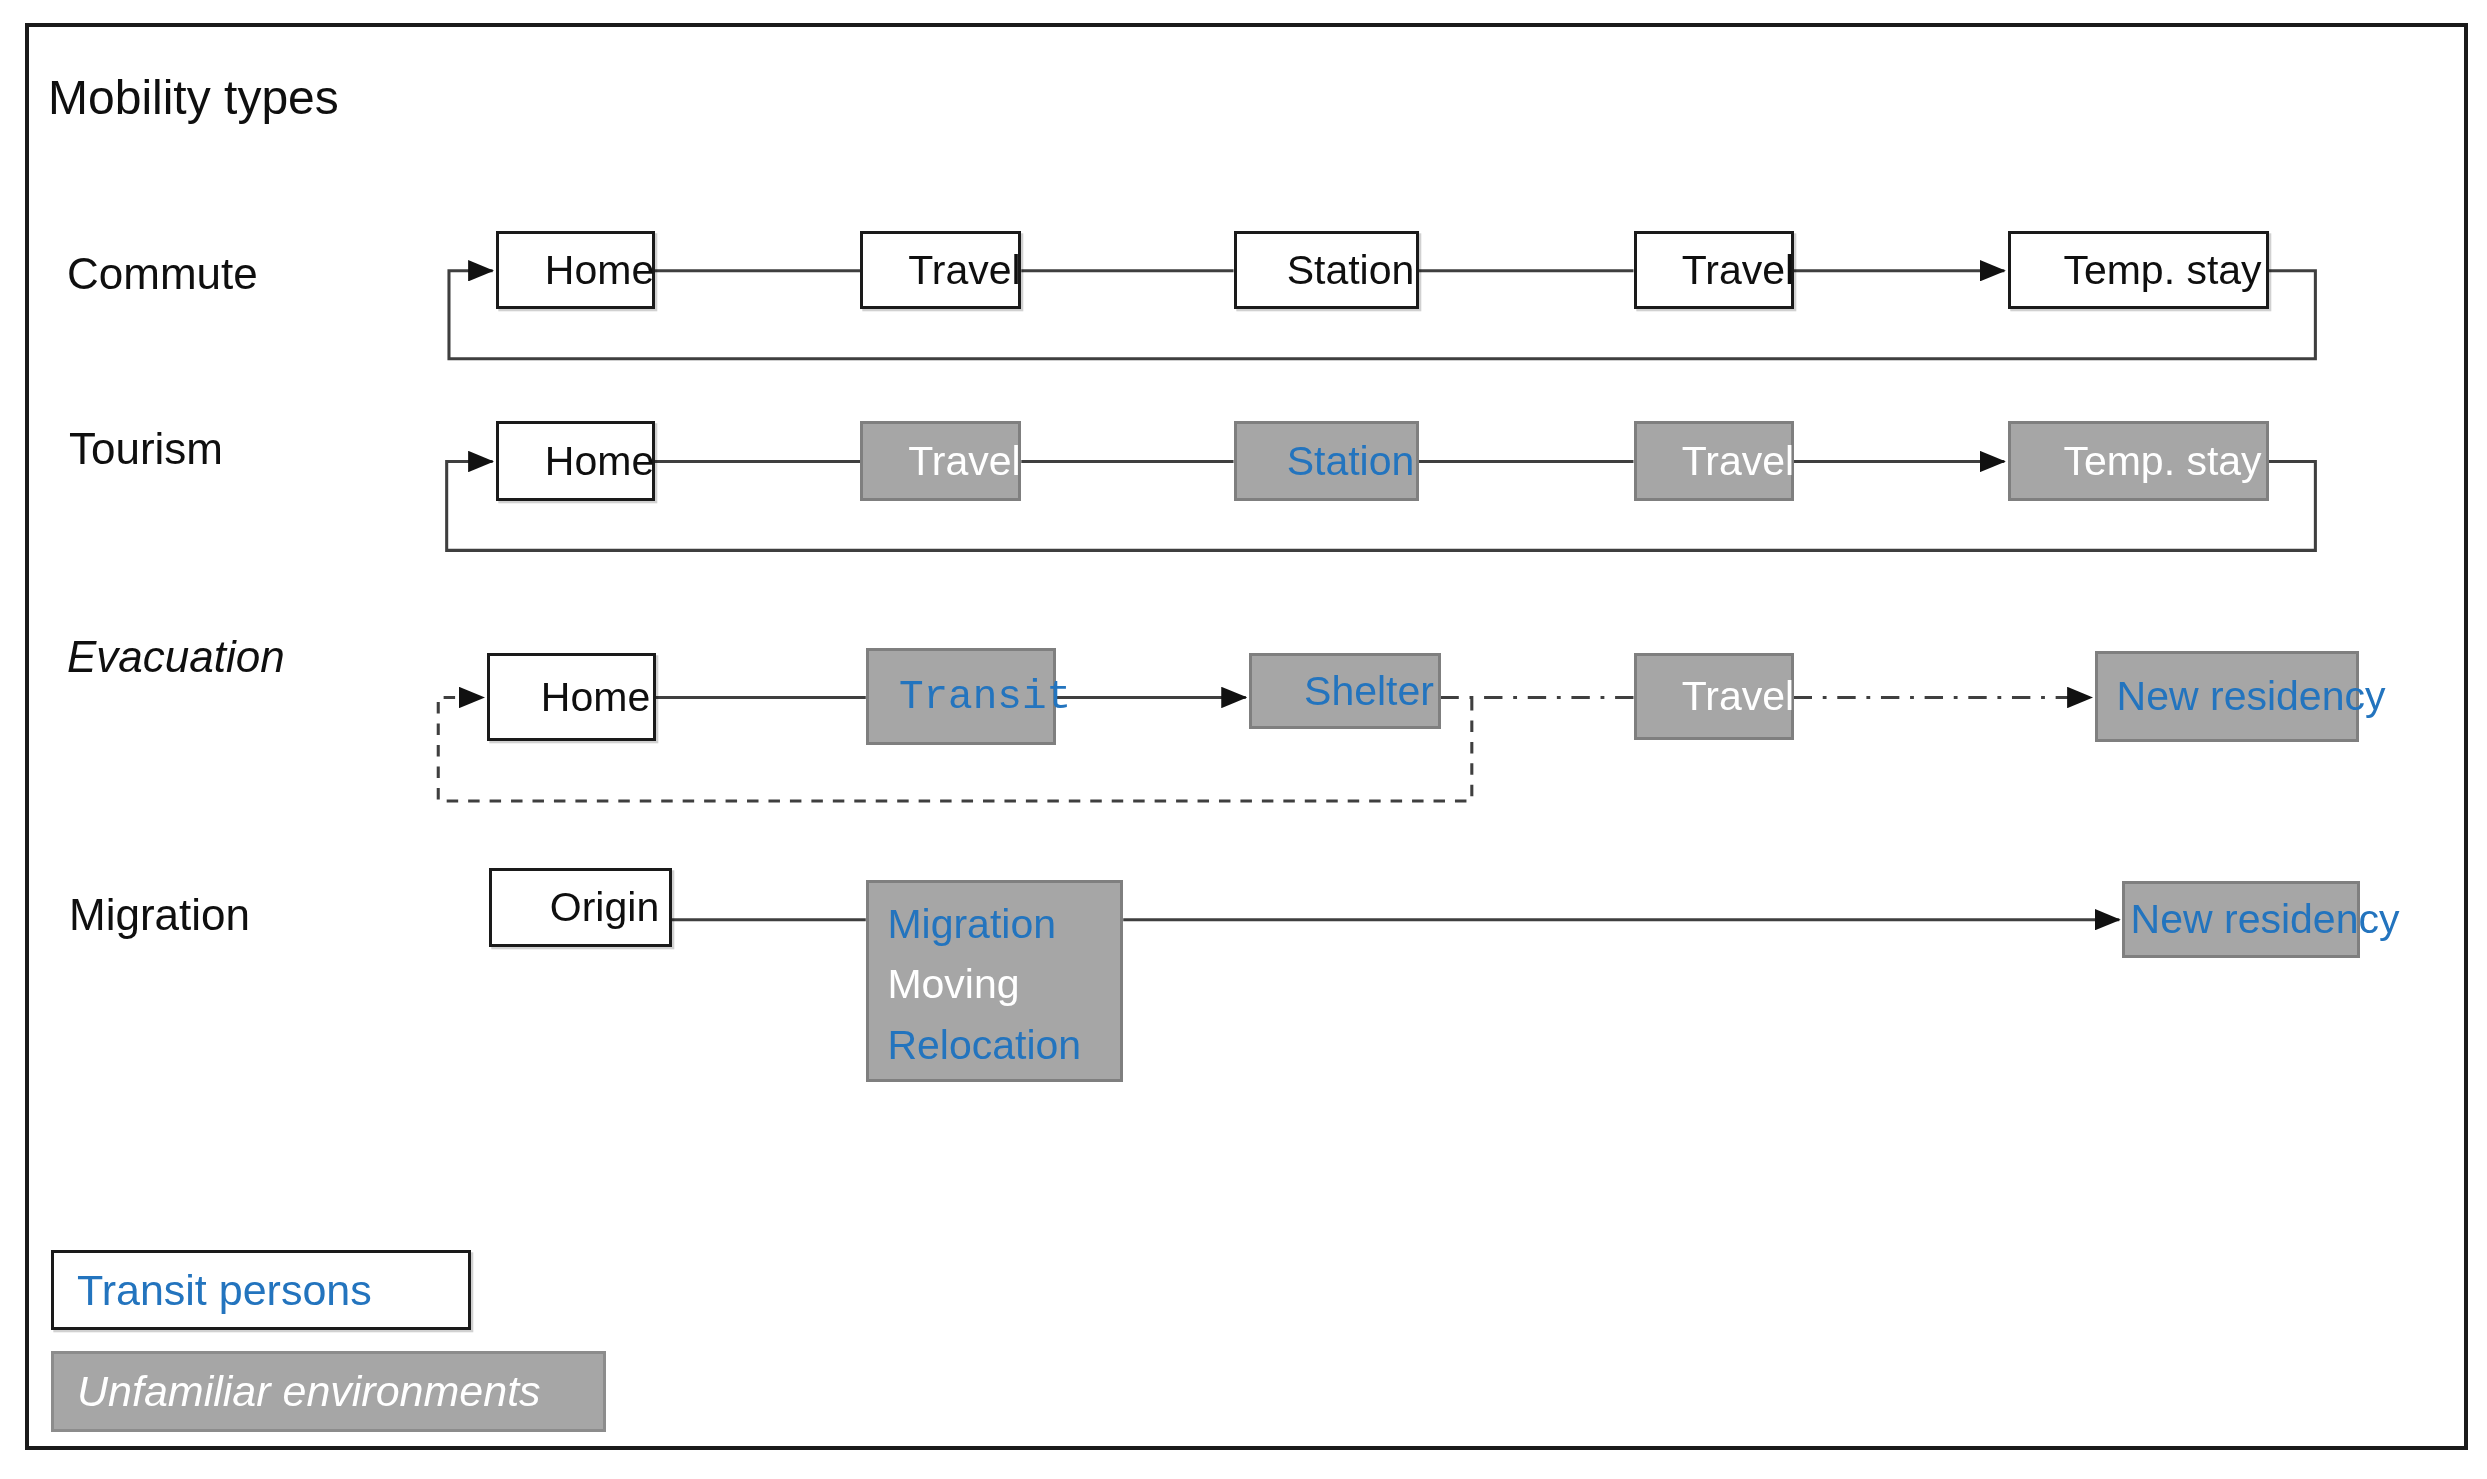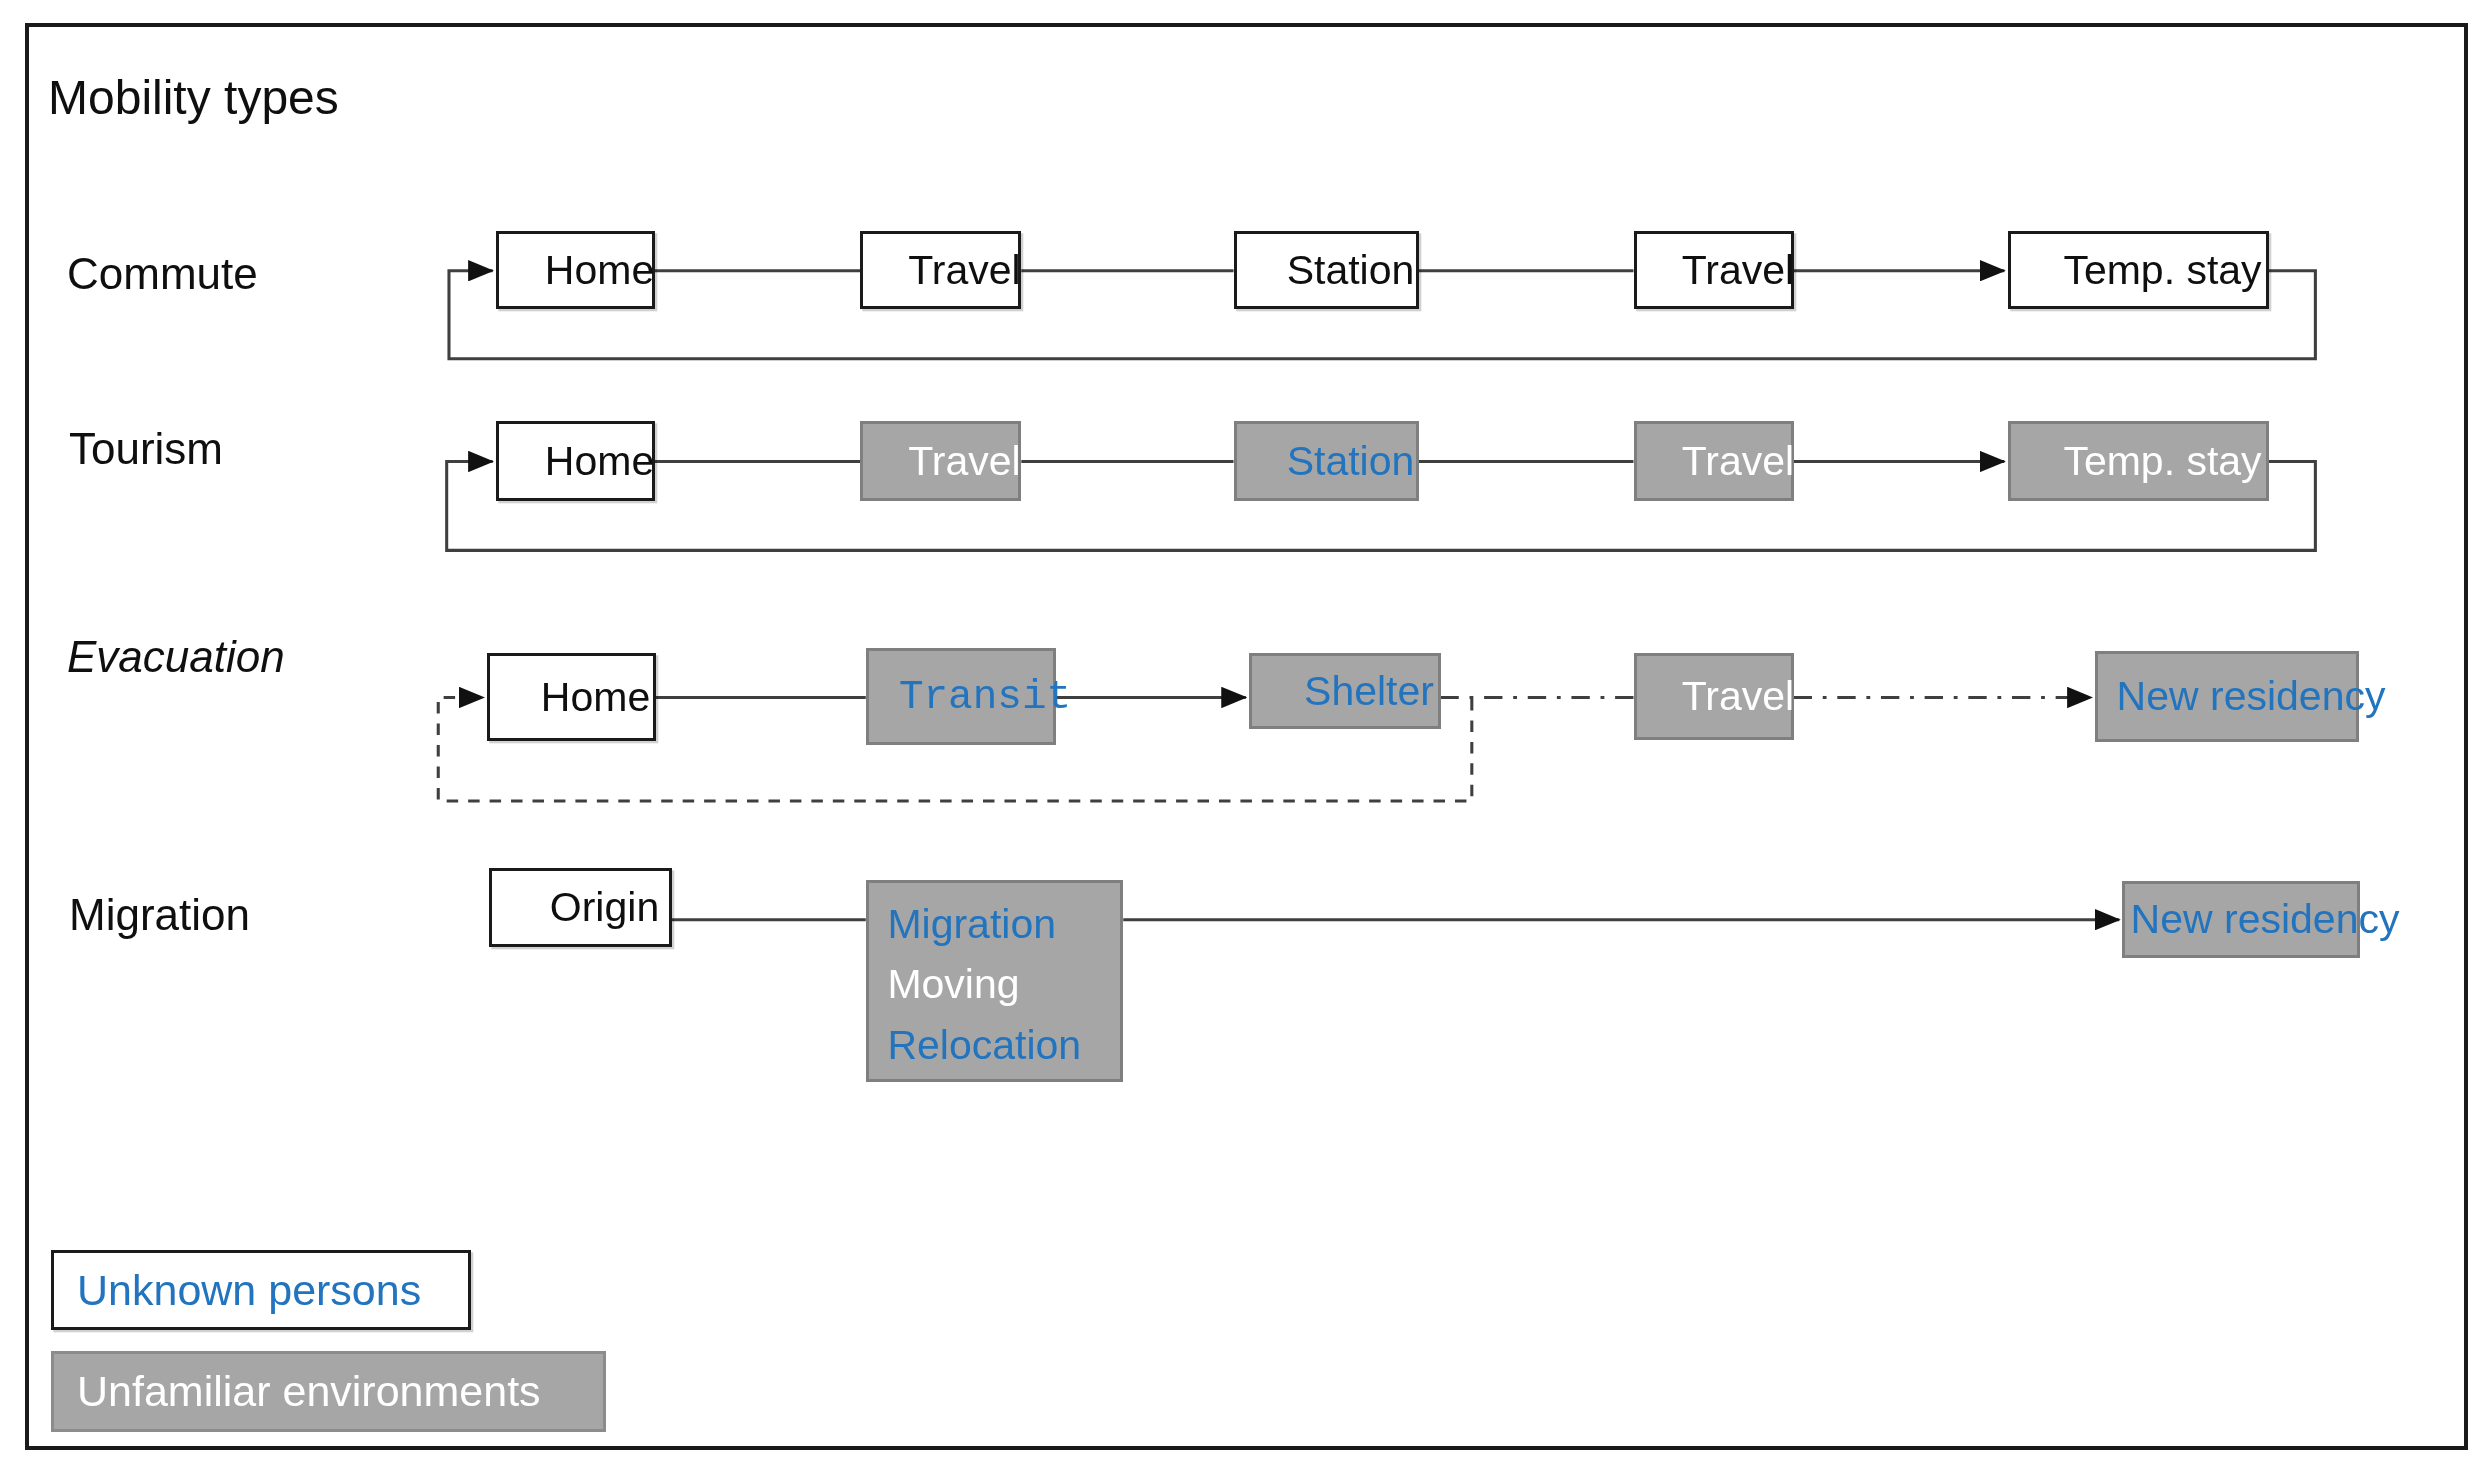--- a/index.html
+++ b/index.html
@@ -162,17 +162,17 @@
   <div class="box gray blue-text" style="left:2095px;top:651px;width:264px;height:91px;">New residency</div>
 
   <div class="box white" style="left:489px;top:868px;width:183px;height:79px;">Origin</div>
   <div class="multibox" style="left:866px;top:880px;width:257px;height:202px;">
     <span class="ln-blue">Migration</span>
     <span class="ln-white">Moving</span>
     <span class="ln-blue">Relocation</span>
   </div>
   <div class="box gray blue-text" style="left:2122px;top:881px;width:238px;height:77px;">New residency</div>
 
-  <div class="legend-box white" style="left:51px;top:1250px;width:420px;height:80px;">Unknown persons</div>
-  <div class="legend-box gray" style="left:51px;top:1351px;width:555px;height:81px;">Unfamiliar environments</div>
+  <div class="legend-box white" style="left:51px;top:1250px;width:420px;height:80px;">Transit persons</div>
+  <div class="legend-box gray" style="left:51px;top:1351px;width:555px;height:81px;font-style:italic;">Unfamiliar environments</div>
 
 </div>
 
 
 </body></html>

